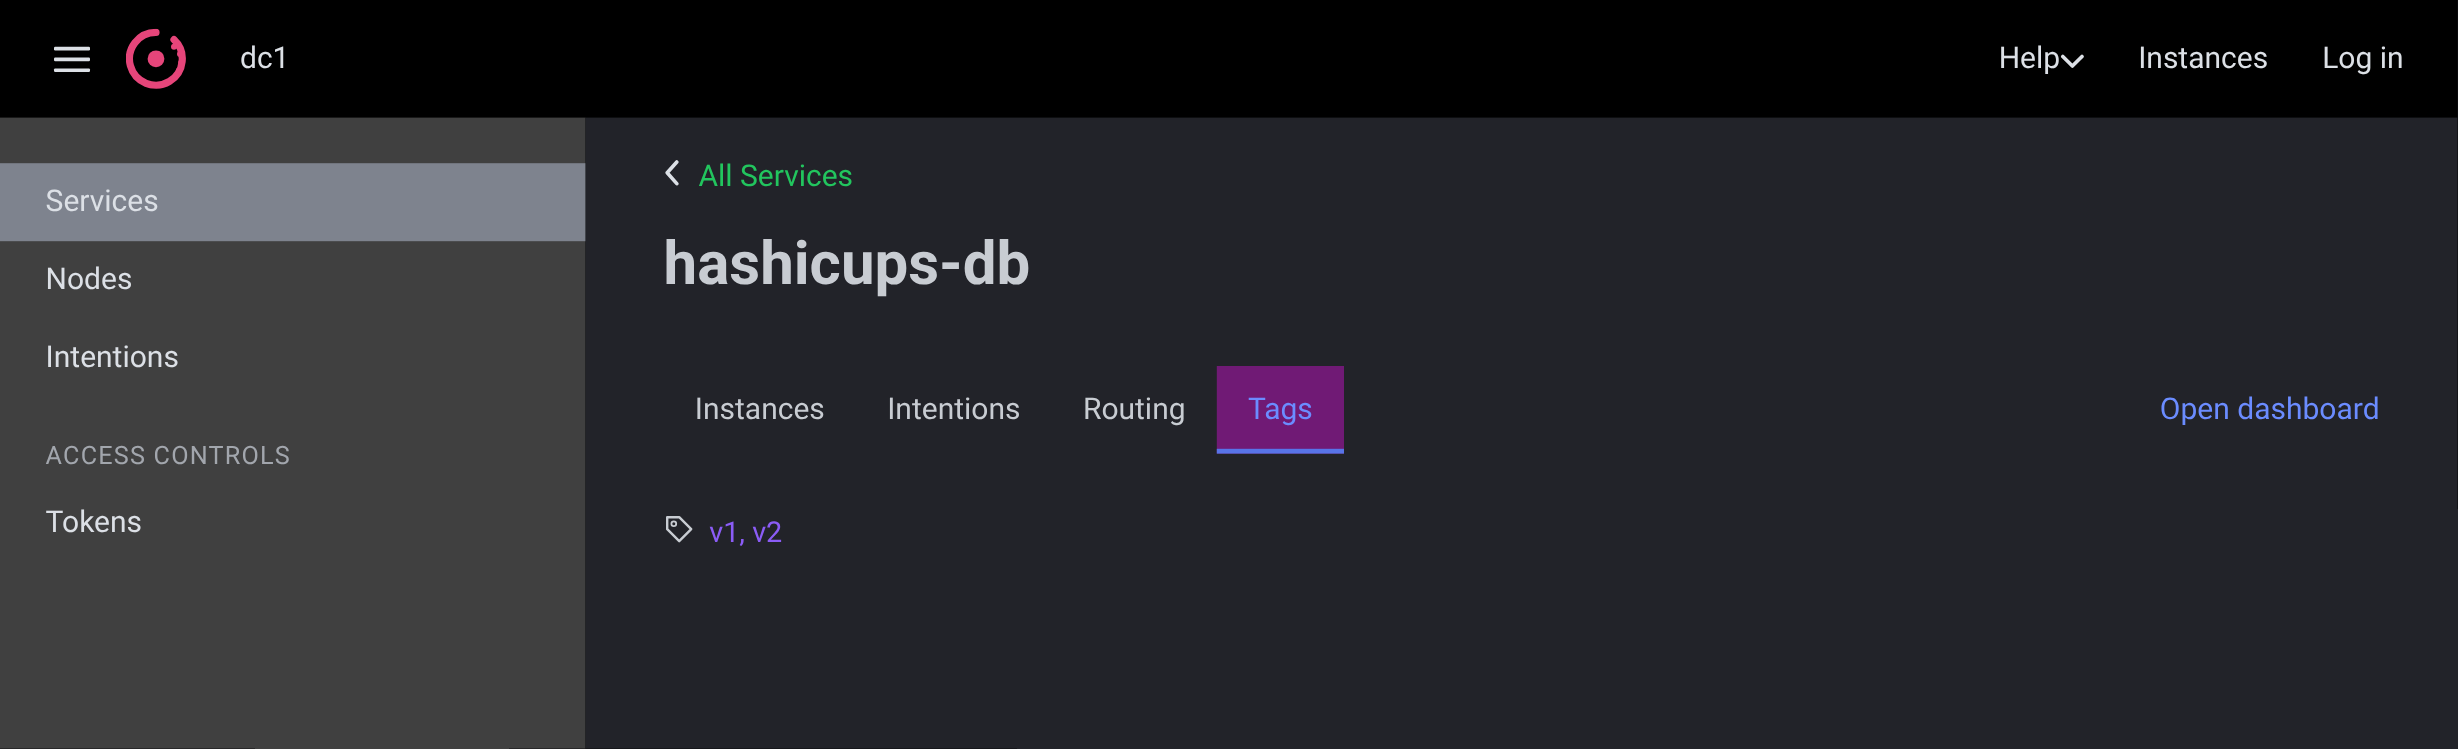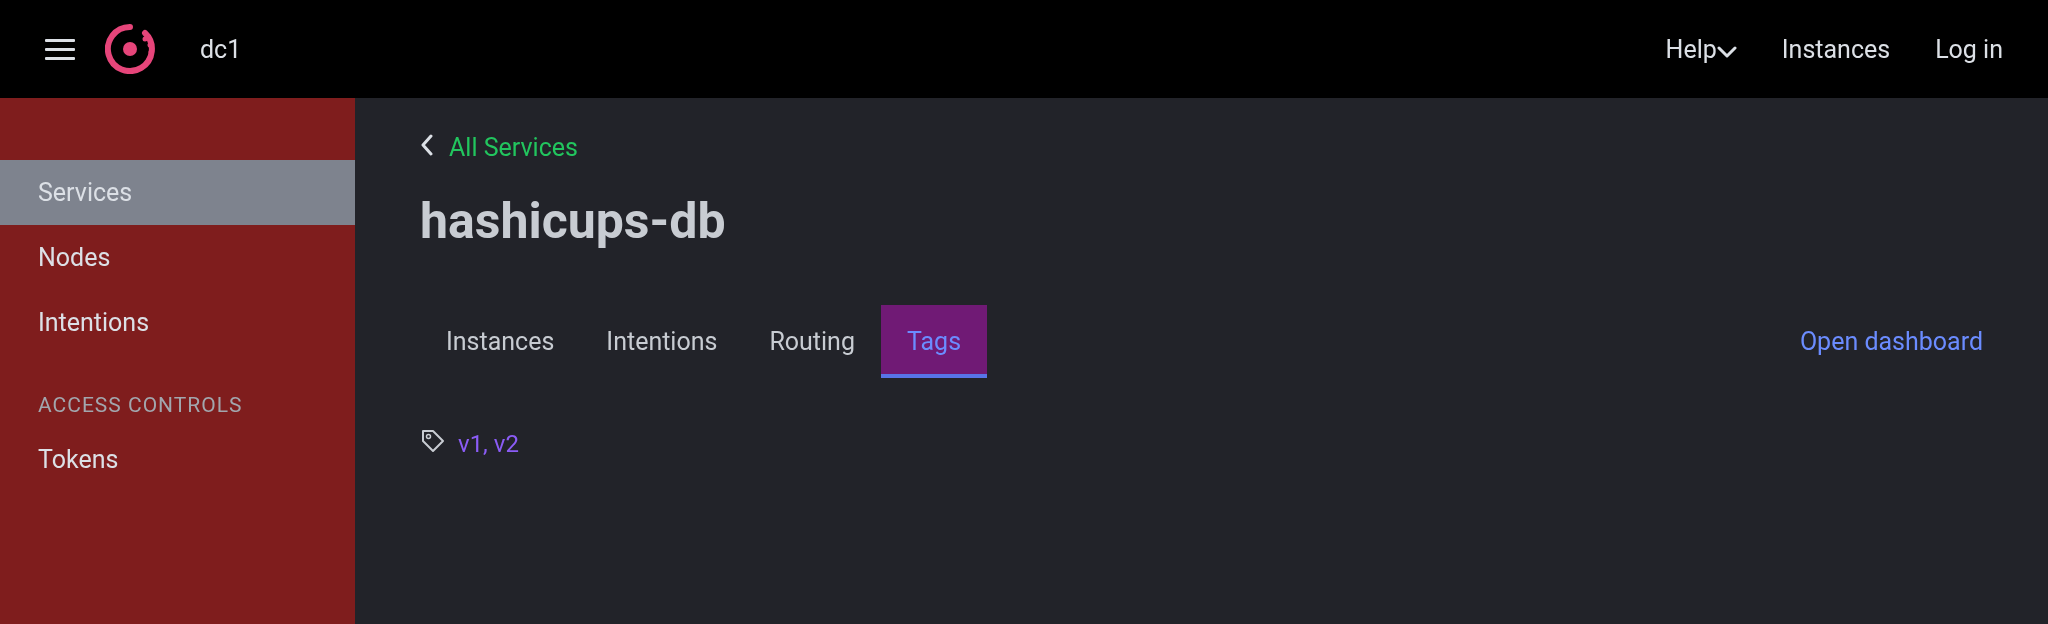--- a/index.html
+++ b/index.html
@@ -83,23 +83,23 @@
       color: #dce0e6;
       cursor: pointer;
     }
 
     .body-container {
       display: flex;
       height: calc(100% - 98px);
     }
 
     .sidebar {
-      width: 355px;
-      background: #7f1d1d;
-      padding-top: 62px;
+      width: 488px;
+      background: #404040;
+      padding-top: 38px;
     }
 
     .sidebar-item {
       padding: 18px 38px;
       font-size: 25px;
       color: #dce0e6;
       cursor: pointer;
     }
 
     .sidebar-item.active {

